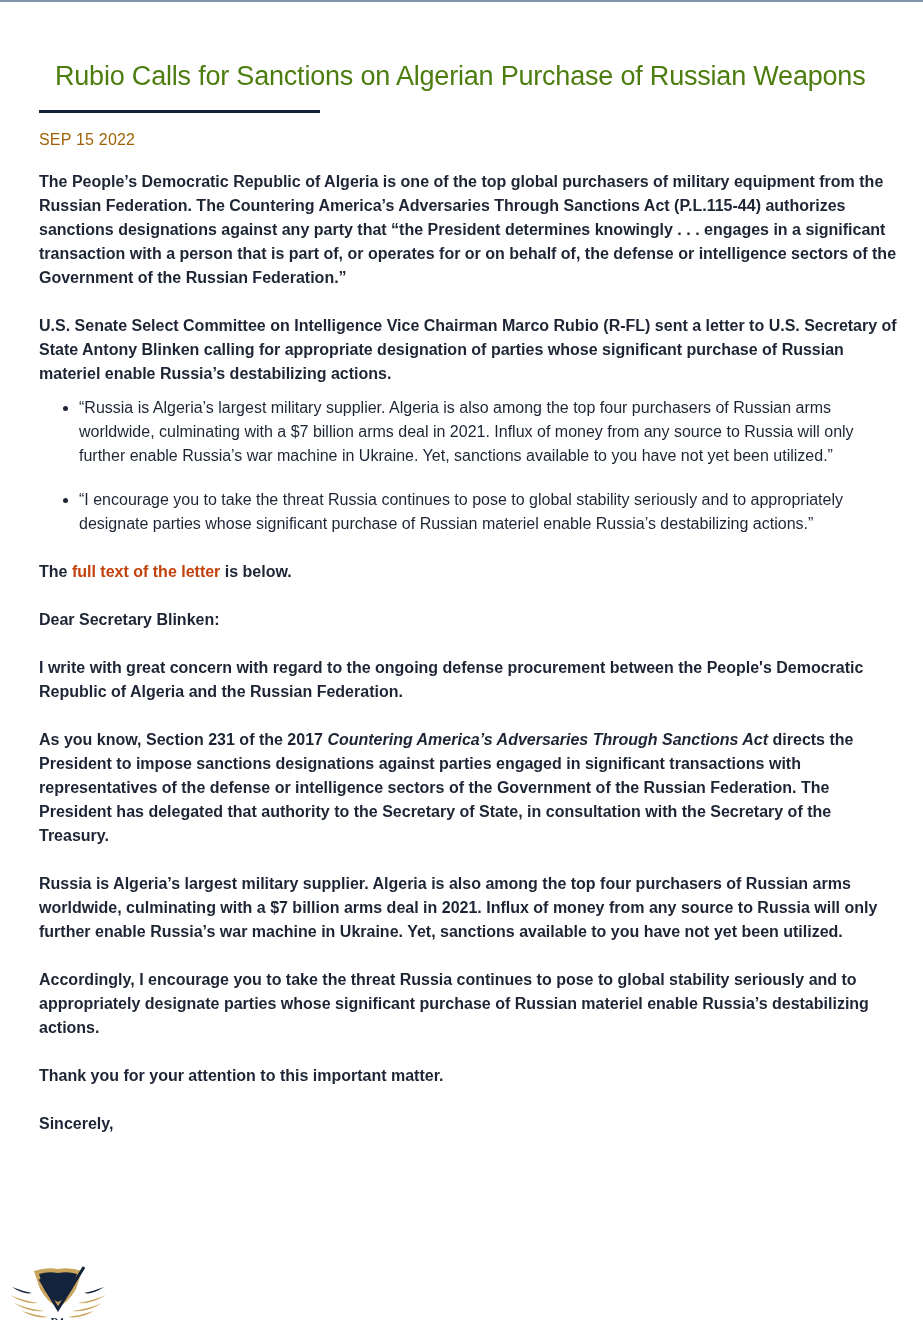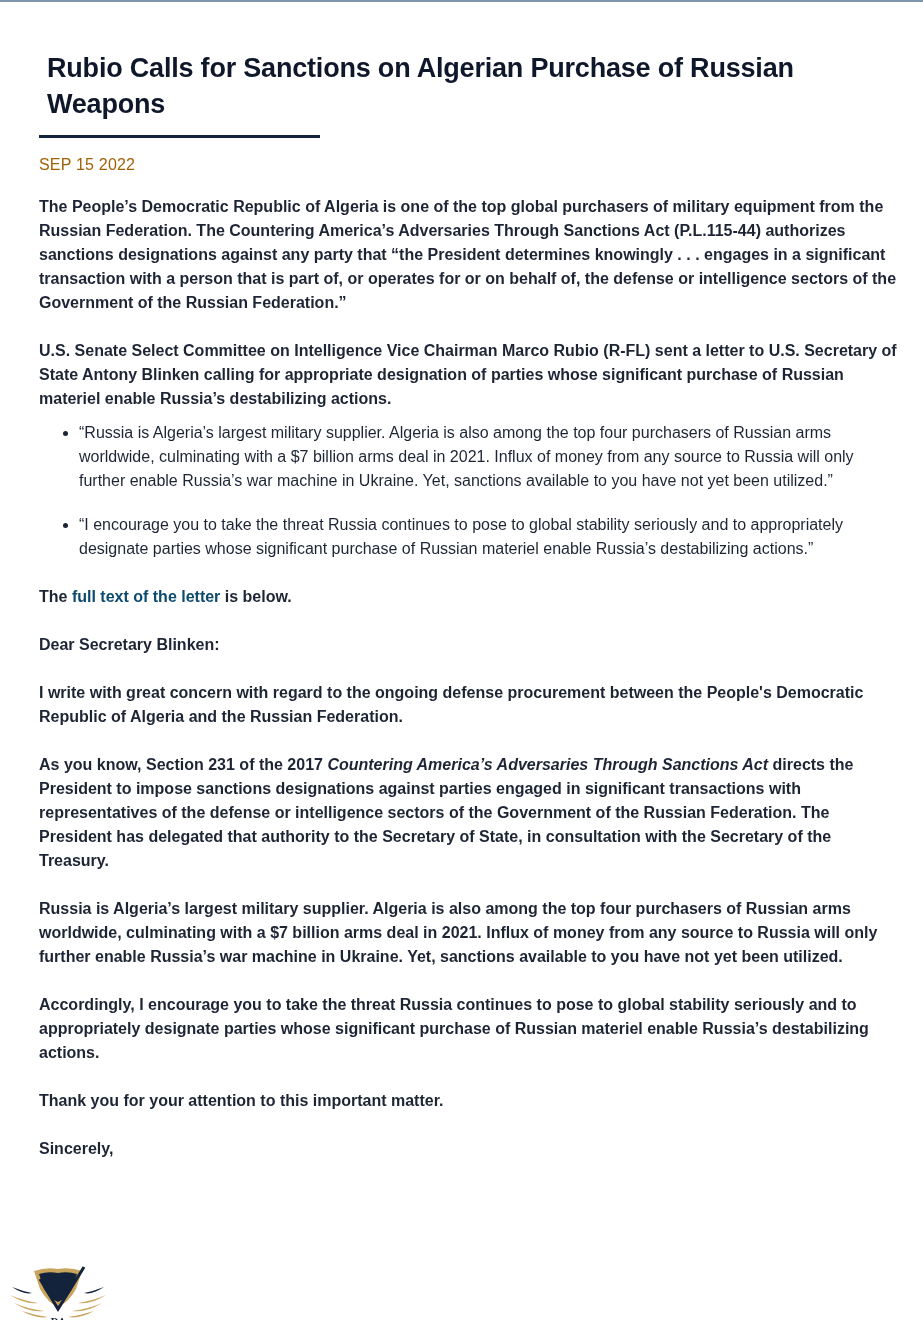--- a/index.html
+++ b/index.html
@@ -22,25 +22,25 @@
       height: 2px;
       background: #7f97ad;
     }
     .article {
       position: absolute;
       left: 39px;
       top: 42px;
       width: 860px;
     }
     .title {
-      margin: 8px;
+      margin: 16px;
       font-size: 27px;
       line-height: 36px;
-      font-weight: bold;
-      color: #0f172a;
+      font-weight: normal;
+      color: #4d7c0f;
       letter-spacing: -0.2px;
     }
     .title-rule {
       width: 281px;
       height: 3px;
       background: #13233b;
       margin-top: 13px;
     }
     .date {
       margin-top: 17px;
@@ -64,21 +64,21 @@
       padding-left: 40px;
     }
     .body-text li {
       margin-bottom: 20px;
       padding-left: 0;
     }
     .body-text li:last-child {
       margin-bottom: 0;
     }
     .link {
-      color: #0c4a6e;
+      color: #c2410c;
       text-decoration: none;
       cursor: pointer;
     }
     .logo {
       position: absolute;
       left: 4px;
       top: 1265px;
       width: 108px;
       height: 84px;
     }

